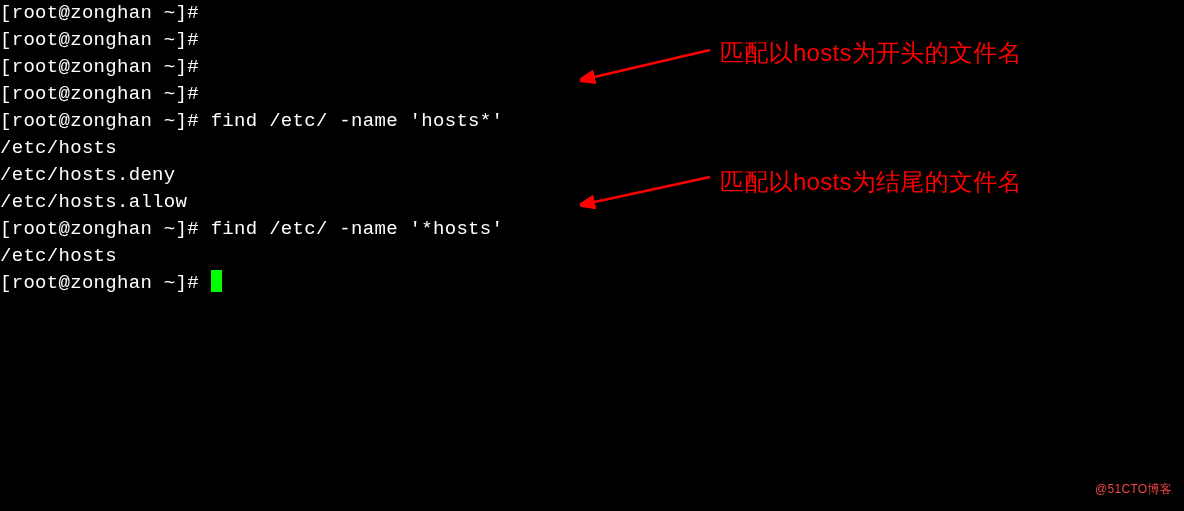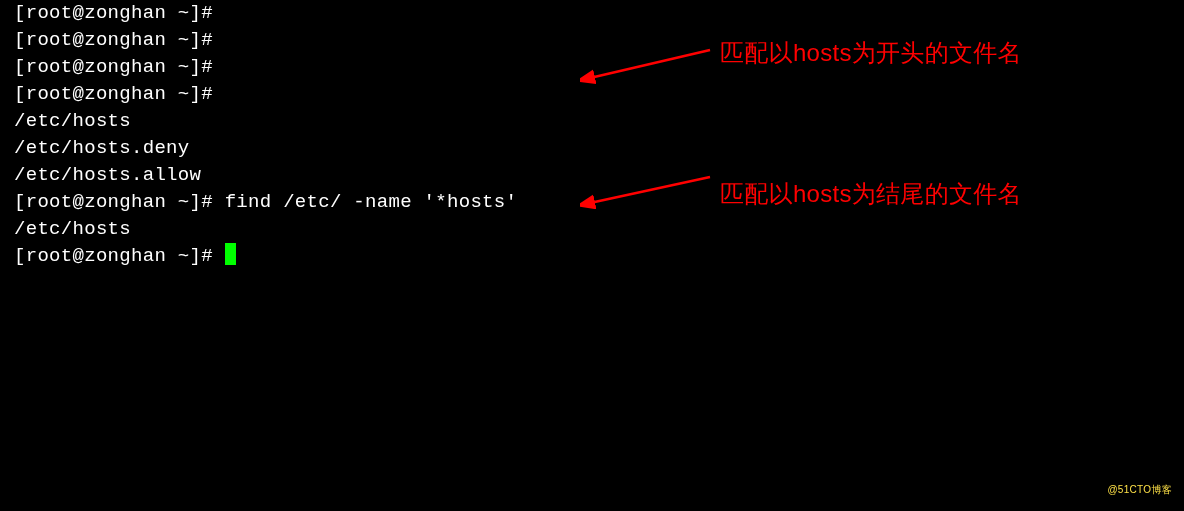--- a/index.html
+++ b/index.html
@@ -13,21 +13,21 @@
       height: 511px;
       font-family: "Courier New", monospace;
       font-size: 19px;
       line-height: 27px;
       color: #fff;
       position: relative;
       overflow: hidden;
       letter-spacing: 0.3px;
     }
     .term {
-      padding: 0 14px;
+      padding: 0 0;
       position: relative;
     }
     .line {
       white-space: pre;
     }
     .prompt {
       color: #fff;
     }
     .cmd {
       color: #fff;
@@ -52,52 +52,53 @@
     }
     .arrow {
       position: absolute;
       width: 140px;
       height: 40px;
     }
     .watermark {
       position: absolute;
       right: 12px;
       bottom: 8px;
-      color: #fde047;
+      color: #ef4444;
       font-family: "Microsoft YaHei", sans-serif;
-      font-size: 10px;
+      font-size: 12px;
     }
   </style>
 </head>
 <body>
 
 <div class="term">
   <div class="line prompt">[root@zonghan ~]#</div>
   <div class="line prompt">[root@zonghan ~]# </div>
   <div class="line prompt">[root@zonghan ~]# </div>
   <div class="line prompt">[root@zonghan ~]# </div>
+  <div class="line"><span class="prompt">[root@zonghan ~]# </span><span class="cmd">find /etc/ -name 'hosts*'</span></div>
   <div class="line output">/etc/hosts</div>
   <div class="line output">/etc/hosts.deny</div>
   <div class="line output">/etc/hosts.allow</div>
   <div class="line"><span class="prompt">[root@zonghan ~]# </span><span class="cmd">find /etc/ -name '*hosts'</span></div>
   <div class="line output">/etc/hosts</div>
   <div class="line"><span class="prompt">[root@zonghan ~]# </span><span class="cursor"></span></div>
 </div>
 
 <div class="anno" style="top:39px; left:720px;">匹配以hosts为开头的文件名</div>
 <svg class="arrow" style="top:46px; left:580px;" viewBox="0 0 140 40">
   <defs>
     <marker id="ah1" markerWidth="10" markerHeight="10" refX="2" refY="3" orient="auto">
       <path d="M0,0 L0,6 L8,3 z" fill="#ff0000"></path>
     </marker>
   </defs>
   <line x1="130" y1="4" x2="10" y2="32" stroke="#ff0000" stroke-width="2.5" marker-end="url(#ah1)"></line>
 </svg>
 
-<div class="anno" style="top:180px; left:720px;">匹配以hosts为结尾的文件名</div>
+<div class="anno" style="top:168px; left:720px;">匹配以hosts为结尾的文件名</div>
 <svg class="arrow" style="top:173px; left:580px;" viewBox="0 0 140 40">
   <defs>
     <marker id="ah2" markerWidth="10" markerHeight="10" refX="2" refY="3" orient="auto">
       <path d="M0,0 L0,6 L8,3 z" fill="#ff0000"></path>
     </marker>
   </defs>
   <line x1="130" y1="4" x2="10" y2="30" stroke="#ff0000" stroke-width="2.5" marker-end="url(#ah2)"></line>
 </svg>
 
 <div class="watermark">@51CTO博客</div>

